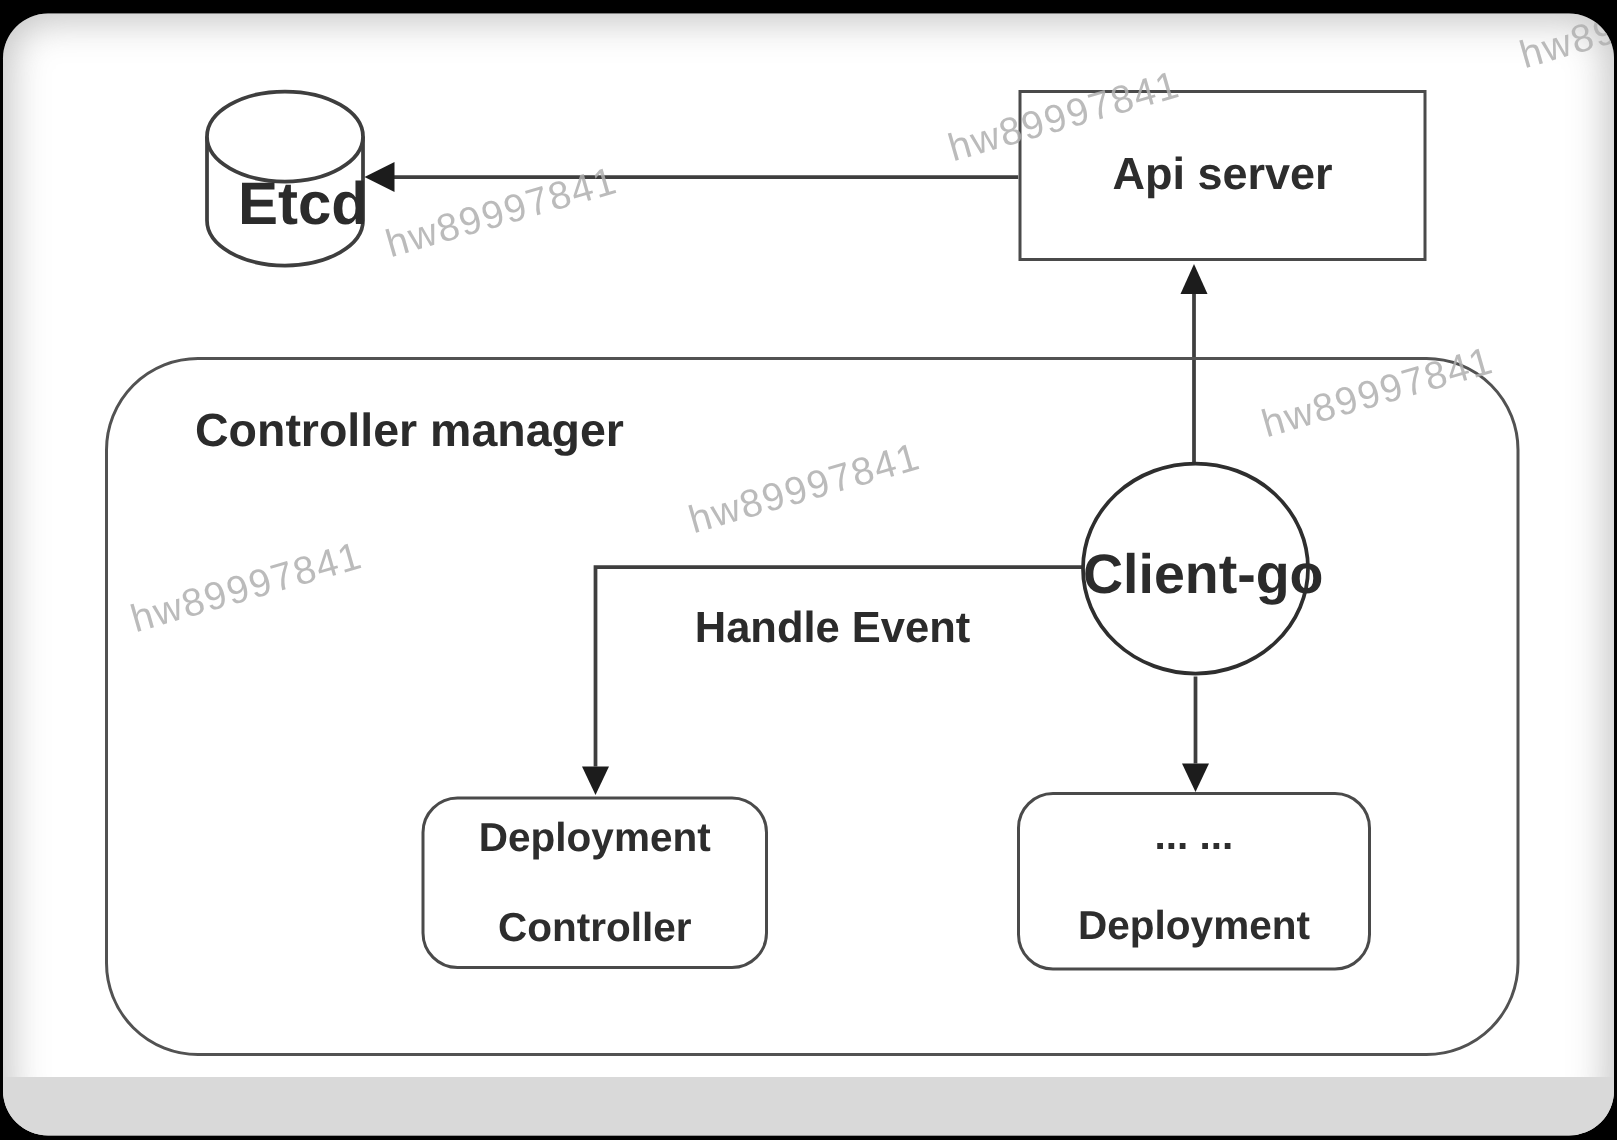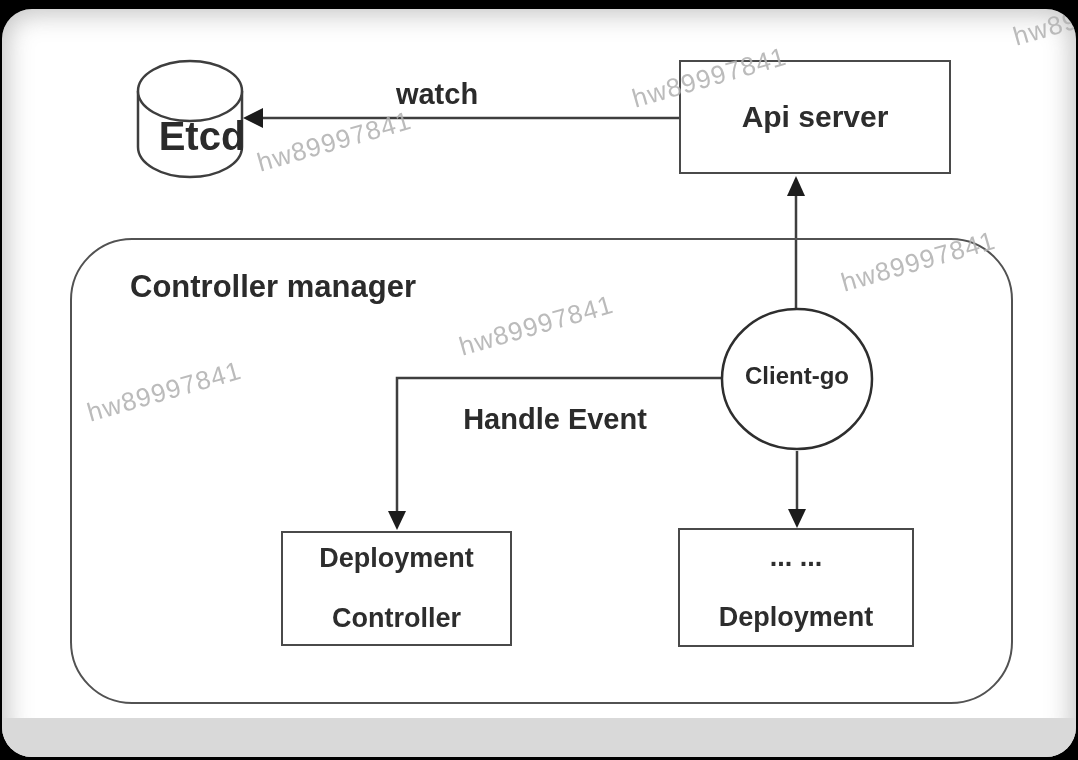--- a/index.html
+++ b/index.html
@@ -23,39 +23,39 @@
   
   .diagram{position:absolute;left:-2px;top:-9px;width:1078px;height:760px;}
   .lines-svg{position:absolute;left:0;top:0;width:1078px;height:760px;}
 
   .node-box{
     position:absolute;background:#fff;border:2px solid #4a4a4a;
     display:flex;flex-direction:column;align-items:center;justify-content:center;
     color:#2d2d2d;box-sizing:border-box;
   }
   .node-label{font-size:30px;font-weight:600;color:#2d2d2d;line-height:1.15;}
-  .two-line{gap:29px;}
+  .two-line{gap:29px;border-radius:24px;}
   .two-line .node-label{font-size:27px;}
 
   .cm-box{
     position:absolute;left:70px;top:238px;width:943px;height:466px;
     border:2px solid #525252;border-radius:62px;background:transparent;
     box-sizing:border-box;
   }
   .cm-title{
     position:absolute;left:130px;top:253px;
     font-size:31px;font-weight:600;color:#2b2b2b;white-space:nowrap;margin-top:16px;
   }
 
   .edge-label{
     position:absolute;font-size:29px;font-weight:600;color:#2b2b2b;
     text-align:center;white-space:nowrap;
   }
   .float-label{
-    position:absolute;font-size:24px;font-weight:600;color:#2b2b2b;
+    position:absolute;font-size:37px;font-weight:600;color:#2b2b2b;
     text-align:center;white-space:nowrap;
   }
 
   .watermark{
     position:absolute;font-size:26px;font-weight:400;
     color:rgba(175,175,175,.85);
     transform:rotate(-16deg);transform-origin:left center;
     white-space:nowrap;letter-spacing:1px;z-index:30;
     pointer-events:none;
   }
@@ -112,21 +112,20 @@
       <div class="node-label">Controller</div>
     </div>
 
     <div class="node-box two-line" style="left:678px;top:528px;width:236px;height:119px;">
       <div class="node-label">... ...</div>
       <div class="node-label">Deployment</div>
     </div>
 
     <div class="float-label" style="left:722px;top:362px;width:150px;">Client-go</div>
 
-    <div class="edge-label" style="left:357px;top:78px;width:160px;">watch</div>
     <div class="edge-label" style="left:455px;top:403px;width:200px;">Handle Event</div>
 
     <div class="watermark" style="left:1014px;top:22px;">hw89997841</div>
     <div class="watermark" style="left:633px;top:84px;">hw89997841</div>
     <div class="watermark" style="left:258px;top:148px;">hw89997841</div>
     <div class="watermark" style="left:842px;top:268px;">hw89997841</div>
     <div class="watermark" style="left:460px;top:332px;">hw89997841</div>
     <div class="watermark" style="left:88px;top:398px;">hw89997841</div>
 
   </div>

